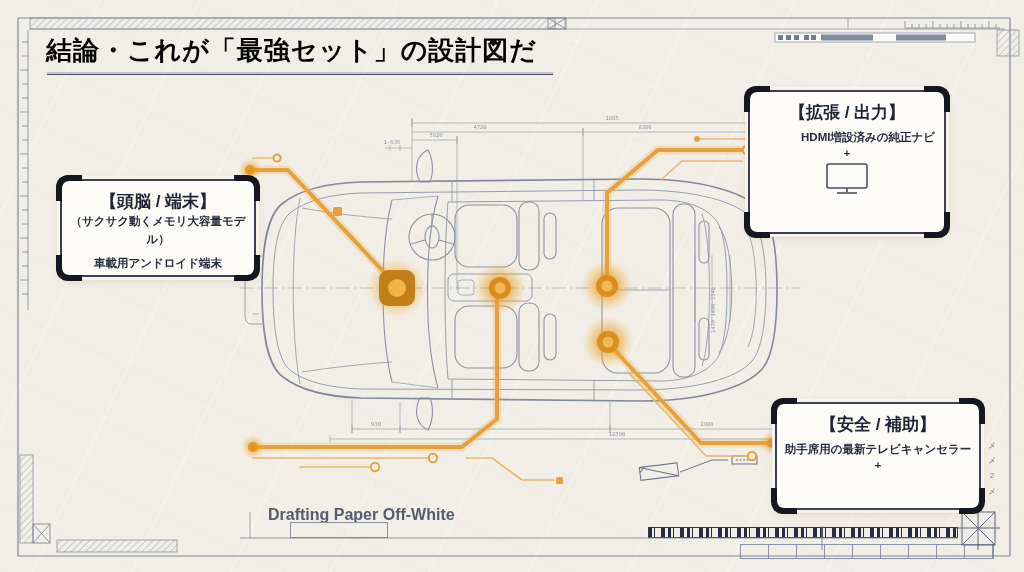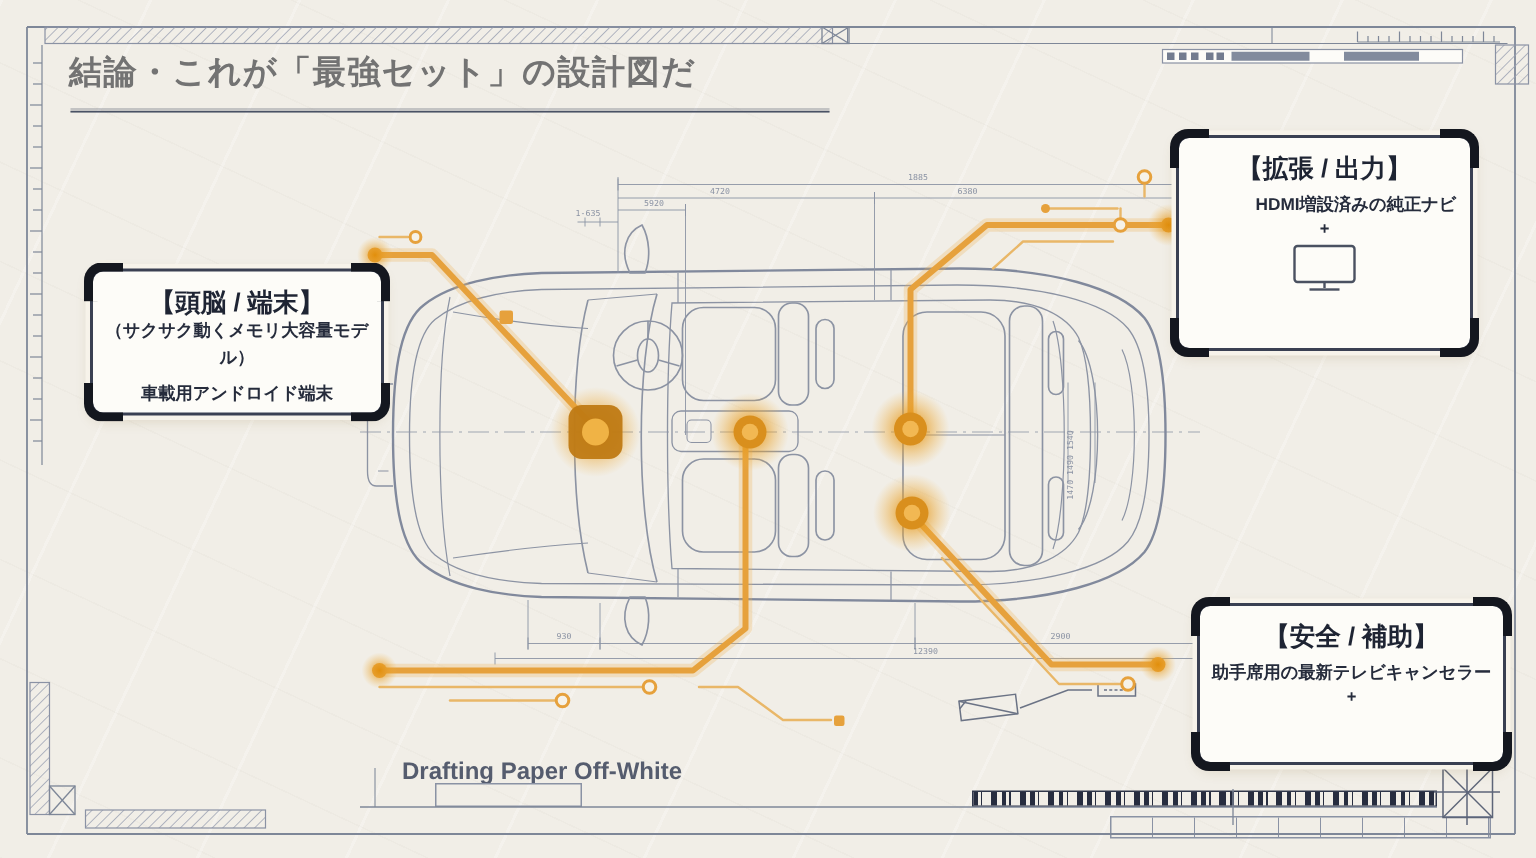--- a/index.html
+++ b/index.html
@@ -4,21 +4,21 @@
 <style>
   html,body{margin:0;padding:0;}
   body{width:1024px;height:572px;overflow:hidden;background:#eeeae2;font-family:"Liberation Sans","DejaVu Sans",sans-serif;}
   #stage{position:relative;width:1024px;height:572px;background:#f1eee7;}
   #stage::before{content:"";position:absolute;inset:0;background:
     repeating-linear-gradient(115deg, rgba(255,255,255,.25) 0 2px, transparent 2px 90px),
     repeating-linear-gradient(25deg, rgba(120,110,90,.03) 0 1px, transparent 1px 60px);
     pointer-events:none;}
   .abs{position:absolute;}
   
-  .page-title{left:46px;top:33px;font-size:22px;font-weight:800;color:#737373;letter-spacing:1px;}
+  .page-title{left:46px;top:33px;font-size:26px;font-weight:800;color:#000000;letter-spacing:1px;}
   .title-rule{left:47px;top:72px;width:506px;height:2px;background:#49506244;border-bottom:1.6px solid #4a5265;}
   
   .callout{background:#fdfcf8;border:2px solid #3a4052;border-radius:9px;
     box-shadow:0 0 0 3px #f7f3ea,0 3px 9px rgba(140,110,50,.22);z-index:3;text-align:center;}
   .corner{position:absolute;width:20px;height:20px;border:6px solid #14171f;}
   .corner.tl{left:-6px;top:-6px;border-right:none;border-bottom:none;border-top-left-radius:12px;}
   .corner.tr{right:-6px;top:-6px;border-left:none;border-bottom:none;border-top-right-radius:12px;}
   .corner.bl{left:-6px;bottom:-6px;border-right:none;border-top:none;border-bottom-left-radius:12px;}
   .corner.br{right:-6px;bottom:-6px;border-left:none;border-top:none;border-bottom-right-radius:12px;}
   .c-title{font-size:17px;font-weight:800;color:#1e2433;margin-top:9px;}
@@ -326,37 +326,37 @@
   <div class="abs callout" style="left:60px;top:133px;width:192px;height:94px;margin-top:46px;">
     <span class="corner tl"></span>
     <span class="corner tr"></span>
     <span class="corner bl"></span>
     <span class="corner br"></span>
     <div class="c-title">【頭脳 / 端末】</div>
     <div class="c-line">（サクサク動くメモリ大容量モデル）</div>
     <div class="c-line" style="margin-top:6px;">車載用アンドロイド端末</div>
   </div>
 
-  <div class="abs callout" style="left:784px;top:90px;width:194px;height:140px;">
+  <div class="abs callout" style="left:748px;top:90px;width:194px;height:140px;">
     <span class="corner tl"></span>
     <span class="corner tr"></span>
     <span class="corner bl"></span>
     <span class="corner br"></span>
     <div class="c-title">【拡張 / 出力】</div>
     <div class="c-line" style="margin-top:5px;padding-left:42px;">HDMI増設済みの純正ナビ</div>
     <div class="c-plus">+</div>
     <svg width="46" height="34" viewBox="0 0 46 34" style="position:static;margin-top:3px;">
       <rect x="3" y="2" width="40" height="24" rx="2" fill="none" stroke="#4a5161" stroke-width="1.6"></rect>
       <line x1="23" y1="26" x2="23" y2="30" stroke="#4a5161" stroke-width="1.6"></line>
       <line x1="13" y1="31" x2="33" y2="31" stroke="#4a5161" stroke-width="1.6"></line>
     </svg>
   </div>
 
 
-  <div class="abs callout" style="left:798px;top:402px;width:202px;height:104px;">
+  <div class="abs callout" style="left:775px;top:402px;width:202px;height:104px;">
     <span class="corner tl"></span>
     <span class="corner tr"></span>
     <span class="corner bl"></span>
     <span class="corner br"></span>
     <div class="c-title">【安全 / 補助】</div>
     <div class="c-line" style="margin-top:5px;">助手席用の最新テレビキャンセラー</div>
     <div class="c-plus">+</div>
   </div>
 
   <div class="abs footer-note">Drafting Paper Off-White</div>

